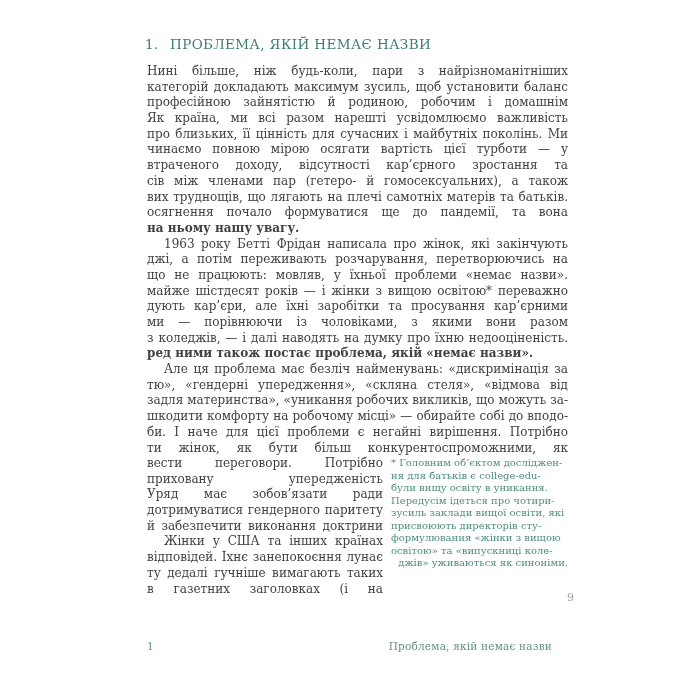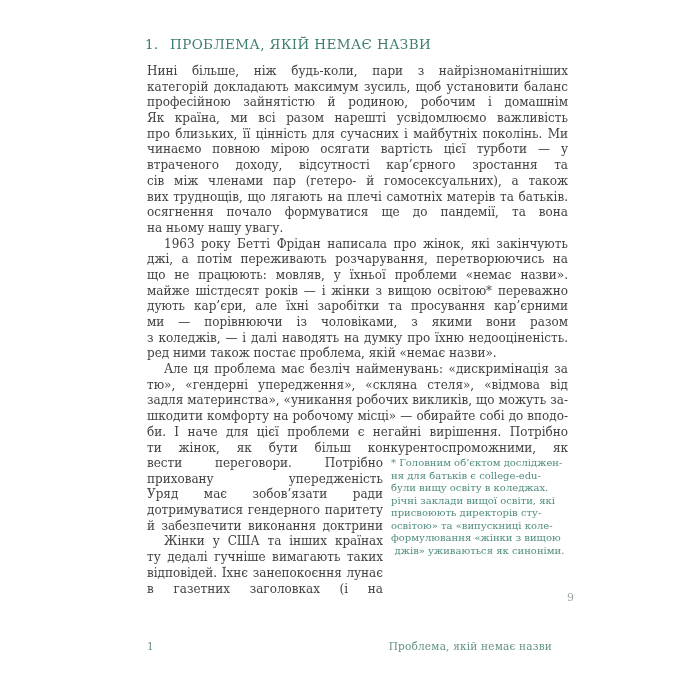--- a/index.html
+++ b/index.html
@@ -44,22 +44,22 @@
     width:177px;padding-top:1px;
     color:var(--footnote-color);
     font-size:10px;line-height:12.5px;
   }
   .ln{
     text-align:justify;
     text-align-last:justify;
     hyphens:none;word-break:normal;
     max-height:15.7px;overflow:hidden;
   }
-  .col-right .ln{max-height:12.5px;text-align:center;text-align-last:left;}
-  .ln.end{text-align-last:left;}
+  .col-right .ln{max-height:12.5px;text-align:right;text-align-last:left;}
+  .ln.end{text-align-last:left;font-weight:bold;}
   .ln.indent{padding-left:17px;}
   .ln.italic{font-style:italic;}
   .pagenum{
     position:absolute;left:567px;top:591px;
     color:var(--pagenum-color);
     font-size:11px;
   }
   .footer{
     position:absolute;left:147px;top:640px;width:421px;
     display:flex;justify-content:space-between;
@@ -107,32 +107,33 @@
     </div>
 
   <div class="columns">
     <div class="col-left" id="narrow-lines">
         <div class="ln">вести переговори. Потрібно викривати</div>
         <div class="ln">приховану упередженість керівників.</div>
         <div class="ln">Уряд має зобов’язати ради директорів</div>
         <div class="ln">дотримуватися гендерного паритету</div>
         <div class="ln">й забезпечити виконання доктрини</div>
         <div class="ln indent">Жінки у США та інших країнах сві-</div>
+        <div class="ln">відповідей. Їхнє занепокоєння лунає</div>
         <div class="ln">ту дедалі гучніше вимагають таких</div>
-        <div class="ln">відповідей. Їхнє занепокоєння лунає</div>
         <div class="ln">в газетних заголовках (і на книжкових</div>
       </div>
     <div class="col-right" id="footnote-lines">
         <div class="ln">* Головним об’єктом досліджен-</div>
         <div class="ln">ня для батьків є college-edu-</div>
-        <div class="ln">були вищу освіту в коледжах.</div>
-        <div class="ln">річні заклади вищої освіти, які</div>
+        <div class="ln">були вищу освіту в уникання.</div>
+        <div class="ln">Передусім ідеться про чотири-</div>
+        <div class="ln">зусиль заклади вищої освіти, які</div>
         <div class="ln">присвоюють директорів сту-</div>
+        <div class="ln">формулювання «жінки з вищою</div>
         <div class="ln">освітою» та «випускниці коле-</div>
-        <div class="ln">формулювання «жінки з вищою</div>
         <div class="ln">джів» уживаються як синоніми. —</div>
       </div>
   </div>
 
   <div class="pagenum">9</div>
 
   <div class="footer">
     <span class="chapter-num">1</span>
     <span class="chapter-title">Проблема, якій немає назви</span>
   </div>

